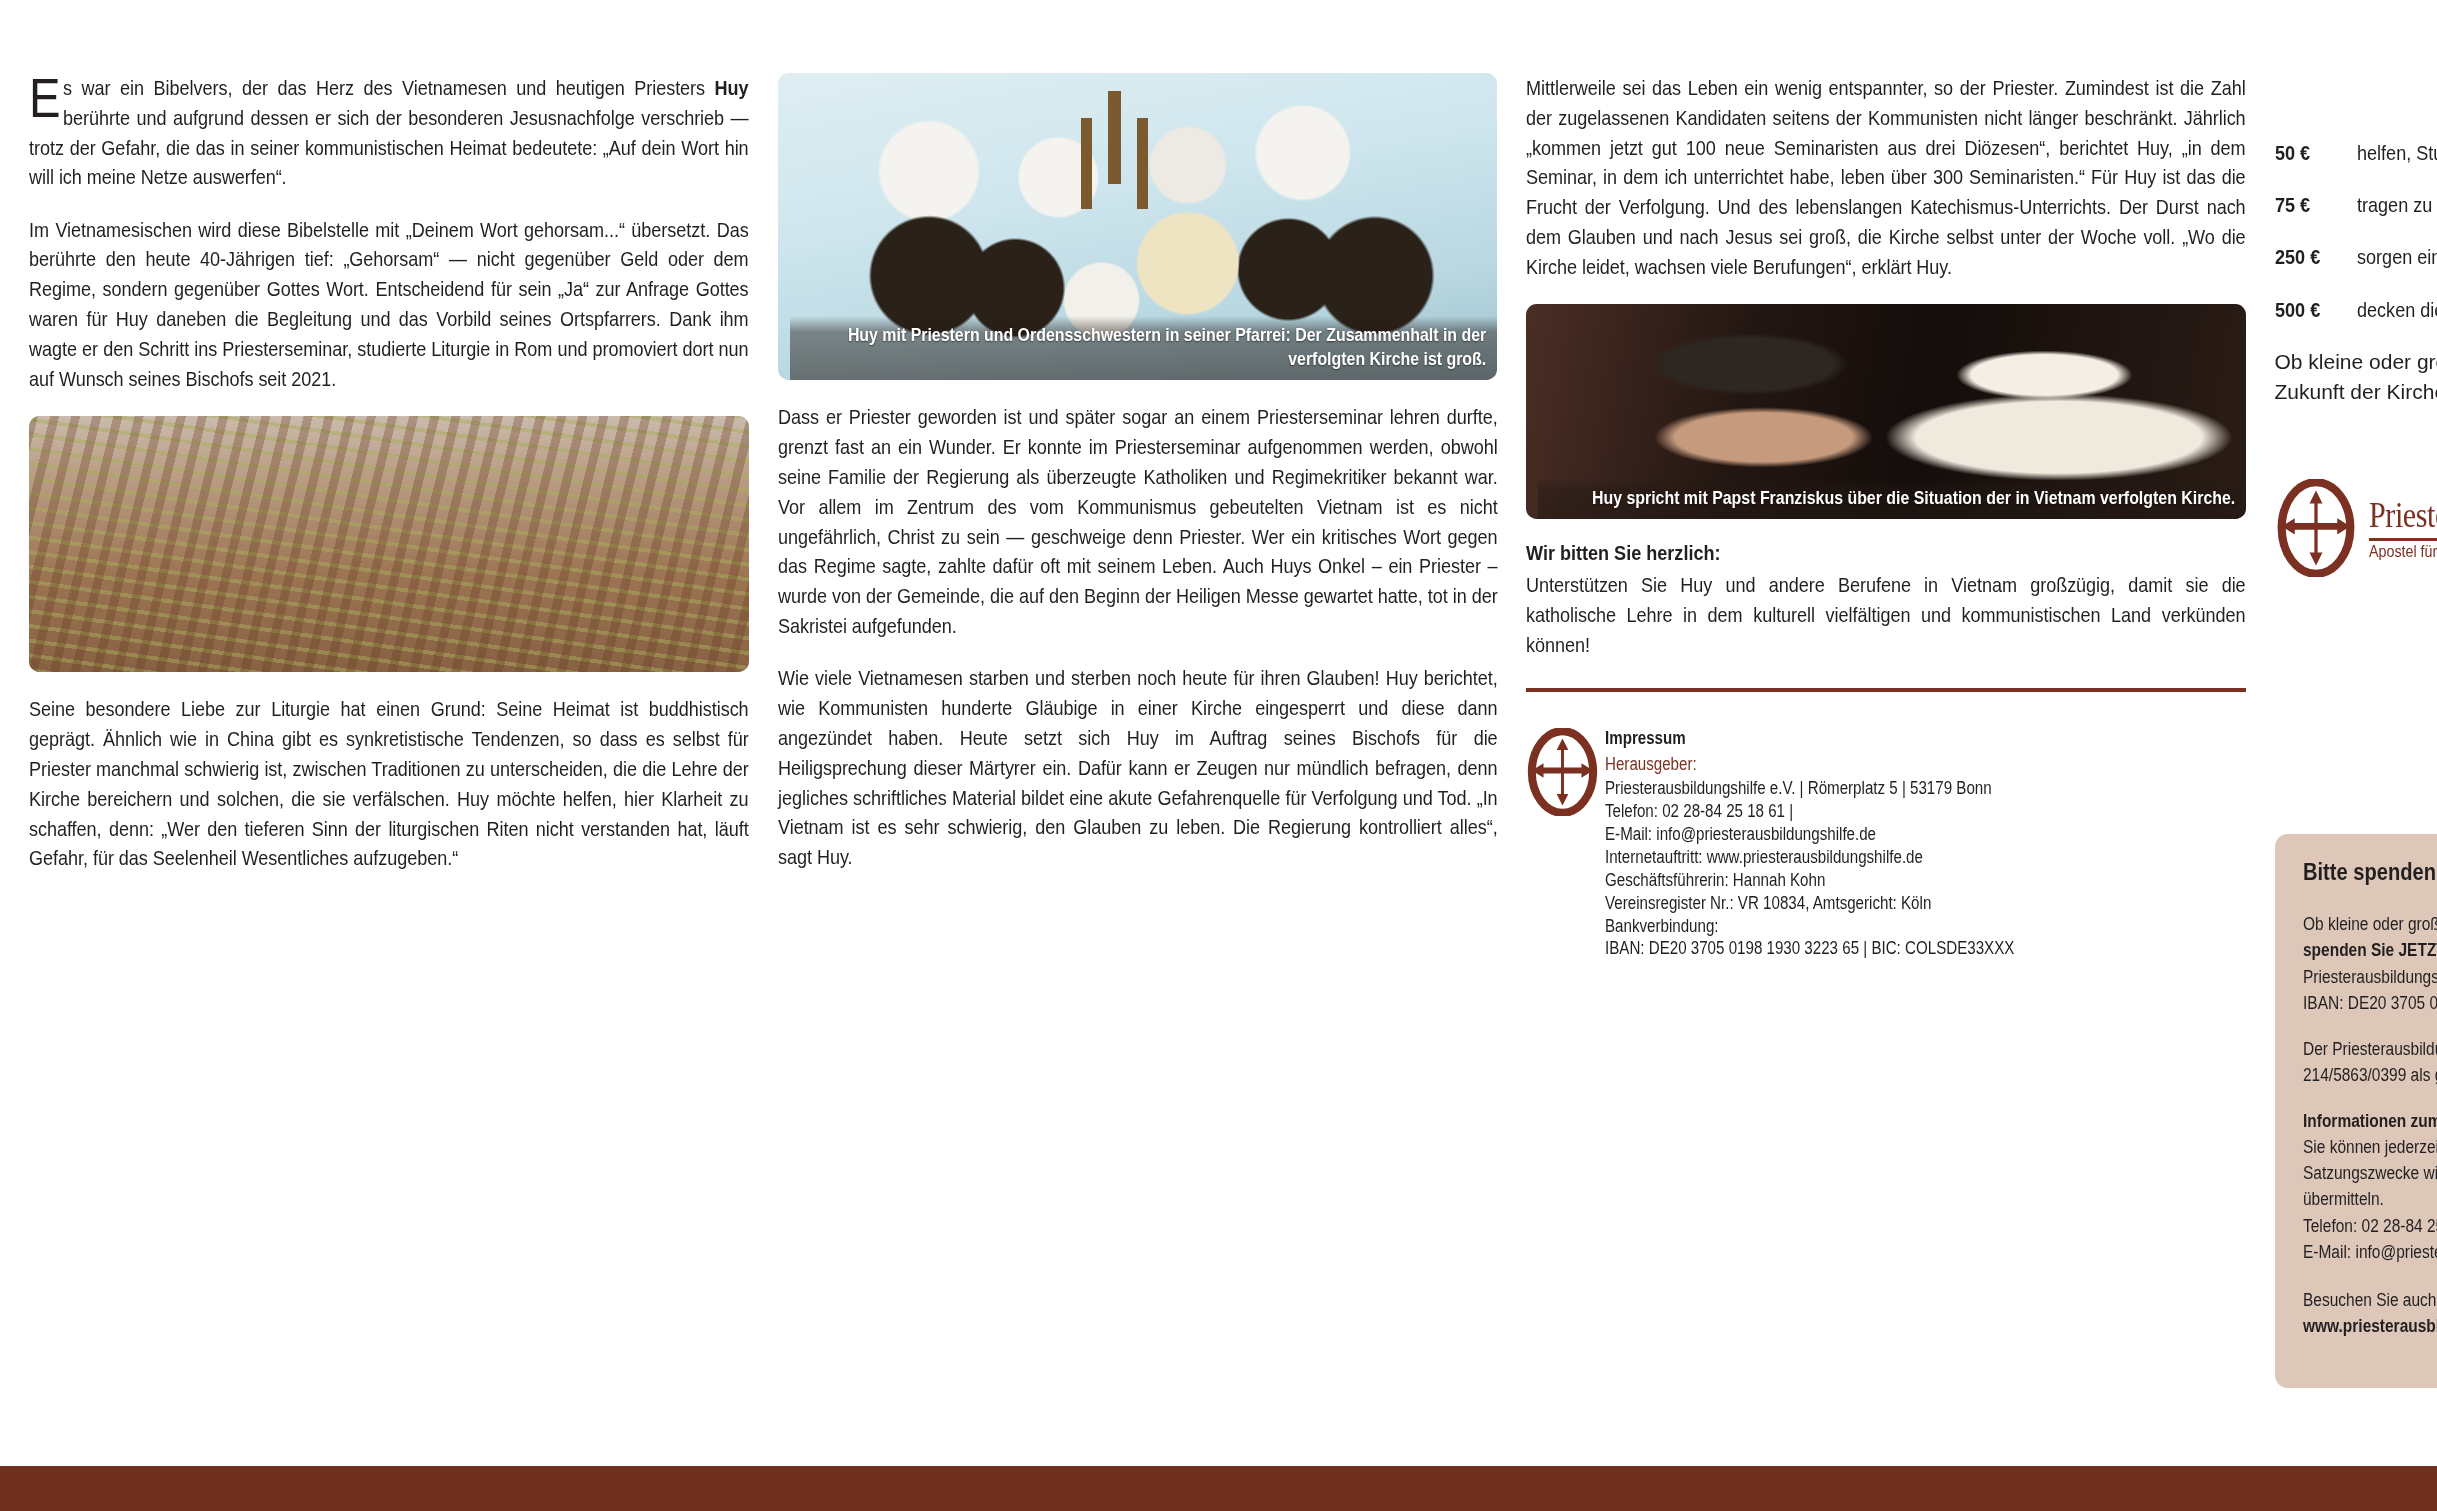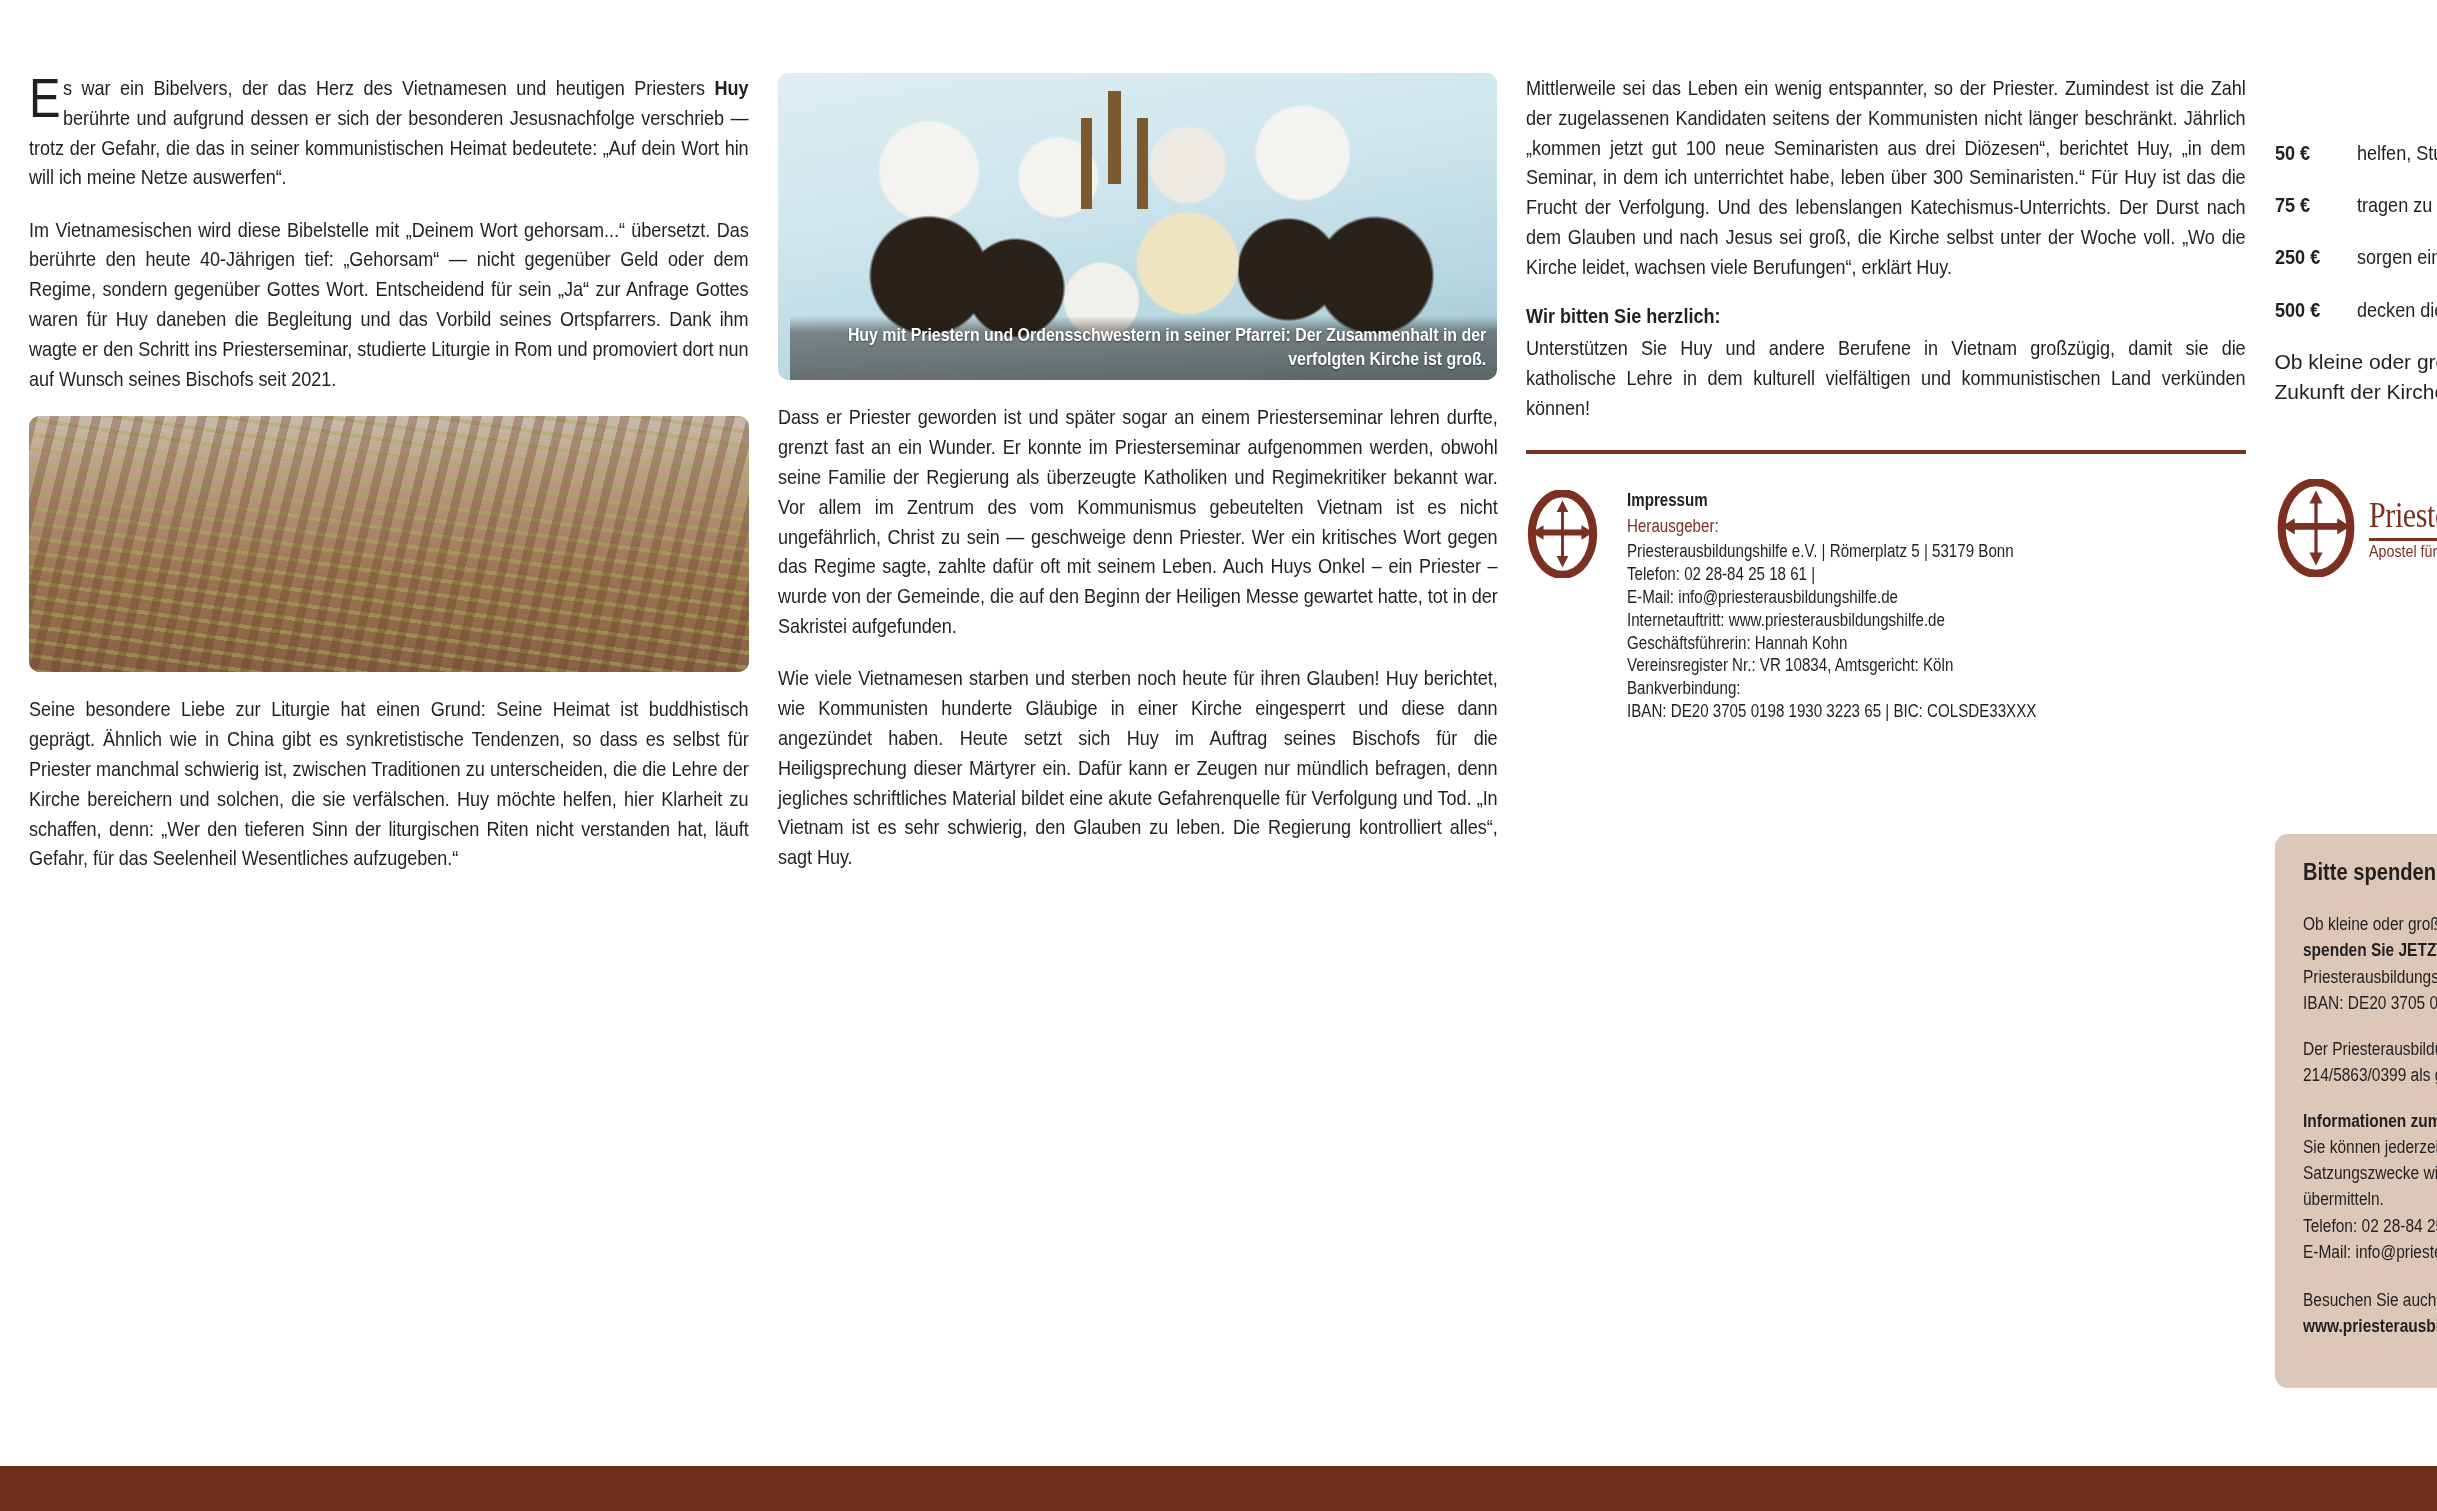--- a/index.html
+++ b/index.html
@@ -222,21 +222,21 @@
   .box-text.gap { margin-top: 21.5px; }
 
   
   .rule {
     height: 3.9px;
     background: #7b3021;
     margin: 28px 0 36px 0;
   }
   .imp {
     display: flex;
-    gap: 28px;
+    gap: 6px;
     align-items: flex-start;
   }
   .imp-body { flex: 1; }
   .imp-title {
     font-weight: 700;
     font-size: 17.6px;
     color: #231f20;
     margin: 0 0 4.9px 0;
   }
   .imp-sub {
@@ -293,20 +293,26 @@
       </div>
 
       <p class="body">Dass er Priester geworden ist und später sogar an einem Priesterseminar lehren durfte, grenzt fast an ein Wunder. Er konnte im Priesterseminar aufgenommen werden, obwohl seine Familie der Regierung als überzeugte Katholiken und Regimekritiker bekannt war. Vor allem im Zentrum des vom Kommunismus gebeutelten Vietnam ist es nicht ungefährlich, Christ zu sein — geschweige denn Priester. Wer ein kritisches Wort gegen das Regime sagte, zahlte dafür oft mit seinem Leben. Auch Huys Onkel – ein Priester – wurde von der Gemeinde, die auf den Beginn der Heiligen Messe gewartet hatte,  tot in der Sakristei aufgefunden.</p>
       <p class="body">Wie viele Vietnamesen starben und sterben noch heute für ihren Glauben! Huy berichtet, wie Kommunisten hunderte Gläubige in einer Kirche eingesperrt und diese dann angezündet haben. Heute setzt sich Huy im Auftrag seines Bischofs für die Heiligsprechung dieser Märtyrer ein. Dafür kann er Zeugen nur mündlich befragen, denn jegliches schriftliches Material bildet eine akute Gefahrenquelle für Verfolgung und Tod. „In Vietnam ist es sehr schwierig, den Glauben zu leben. Die Regierung kontrolliert alles“, sagt Huy.</p>
     </div>
 
     <div class="col">
 
       <p class="body">Mittlerweile sei das Leben ein wenig entspannter, so der Priester. Zumindest ist die Zahl der zugelassenen Kandidaten seitens der Kommunisten nicht länger beschränkt. Jährlich „kommen jetzt gut 100 neue Seminaristen aus drei Diözesen“, berichtet Huy, „in dem Seminar, in dem ich unterrichtet habe, leben über 300 Seminaristen.“ Für Huy ist das die Frucht der Verfolgung. Und des lebenslangen Katechismus-Unterrichts. Der Durst nach dem Glauben und nach Jesus sei groß, die Kirche selbst unter der Woche voll. „Wo die Kirche leidet, wachsen viele Berufungen“, erklärt Huy.</p>
 
+      <div class="figure">
+        <div class="photo ph-pope"></div>
+        <div class="cap-wrap">
+          <p class="cap">Huy spricht mit Papst Franziskus über die Situation der in Vietnam verfolgten Kirche.</p>
+        </div>
+      </div>
 
       <p class="subhead">Wir bitten Sie herzlich:</p>
       <p class="body">Unterstützen Sie Huy und andere Berufene in Vietnam großzügig, damit sie die katholische Lehre in dem kulturell vielfältigen und kommunistischen Land verkünden können!</p>
 
       <div class="rule"></div>
 
       <div class="imp">
         <div class="logo-mark">
           <svg width="73" height="88" viewBox="0 0 100 120" aria-hidden="true">
             <ellipse cx="50" cy="60" rx="42" ry="56" fill="none" stroke="#7b3021" stroke-width="11"></ellipse>

